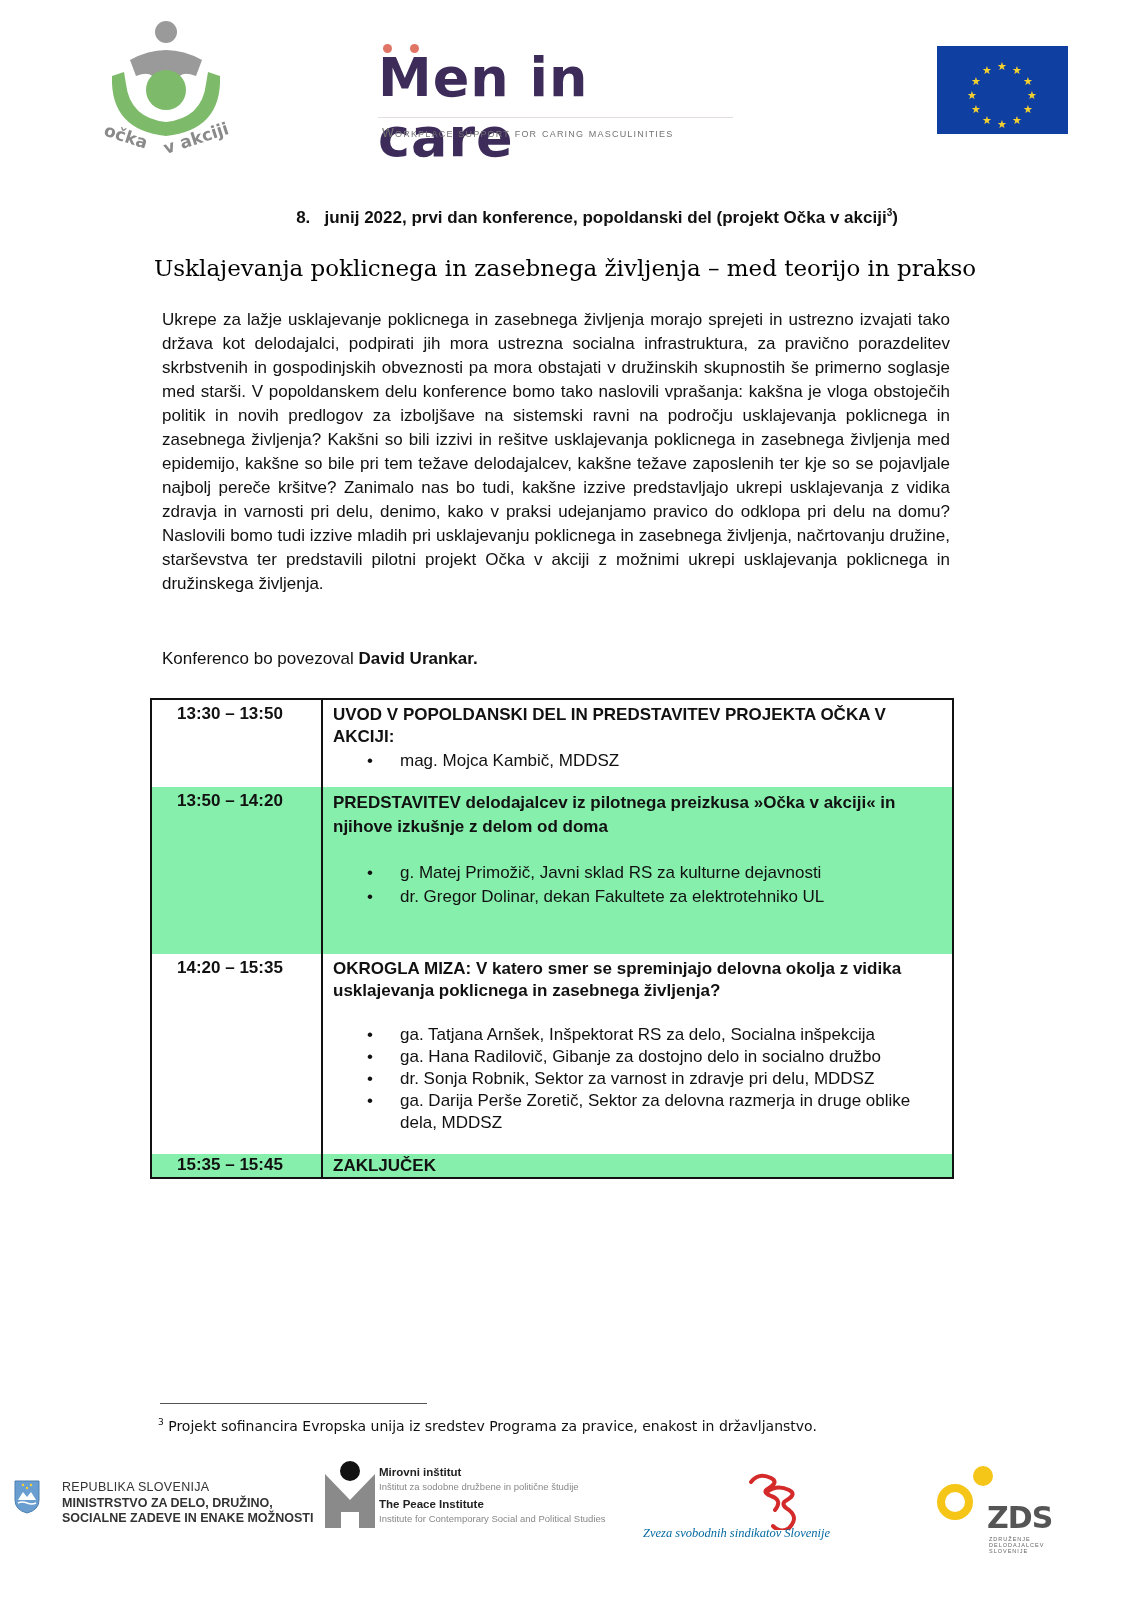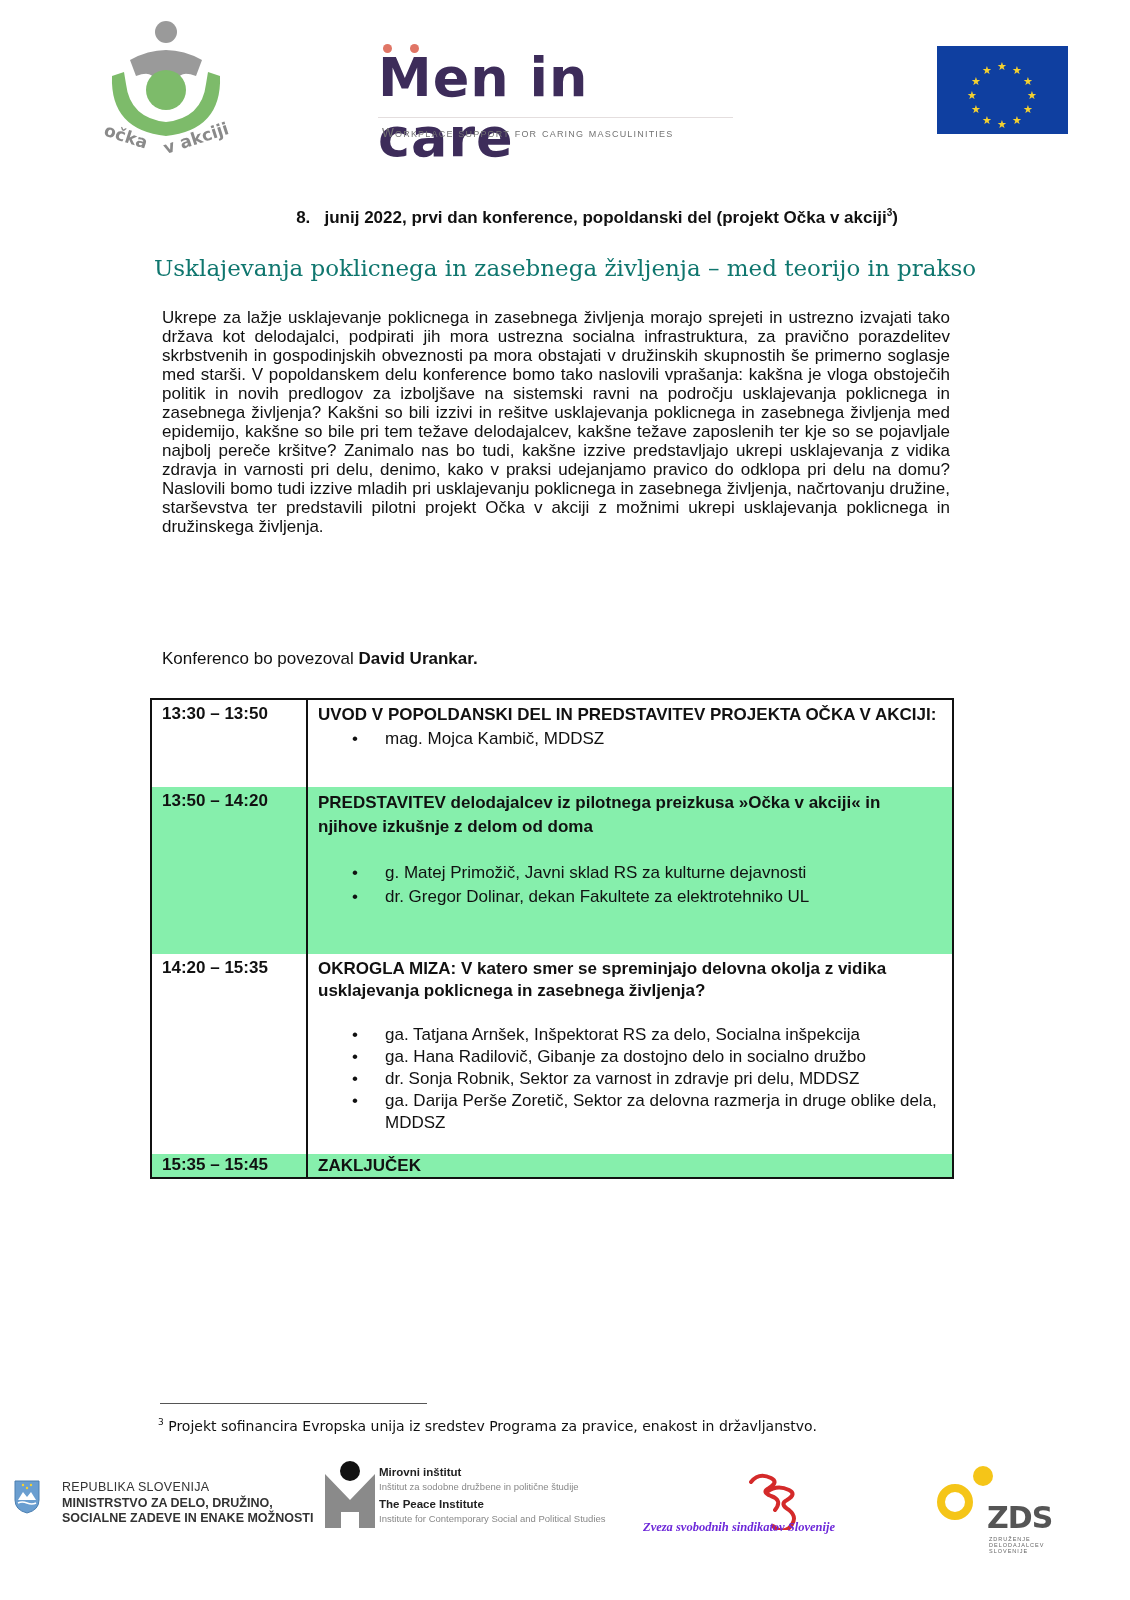--- a/index.html
+++ b/index.html
@@ -11,28 +11,28 @@
   .mic-logo { left: 378px; top: 40px; width: 360px; height: 105px; }
   .mic-title { position: absolute; left: 0; top: 8px; font-family: "DejaVu Sans", sans-serif; font-size: 54px; font-weight: bold; color: #3d2c5a; letter-spacing: 1px; line-height: 60px; }
   .mic-dot { position: absolute; width: 9px; height: 9px; border-radius: 50%; background: #e07565; top: 4px; }
   .mic-rule { position: absolute; left: 0; top: 77px; width: 355px; height: 1px; background: #e4dede; }
   .mic-sub { position: absolute; left: 4px; top: 86px; font-size: 12.5px; color: #737373; letter-spacing: 1.2px; font-variant: small-caps; }
   .eu-flag { left: 937px; top: 46px; width: 131px; height: 88px; background: #0f3fa0; }
 
   
   .date-line { left: 0; width: 1130px; top: 207px; text-align: center; font-size: 17px; font-weight: bold; padding-left: 64px; box-sizing: border-box; }
   .date-line sup { font-size: 10px; }
-  .subtitle { left: 0; width: 1130px; top: 255px; text-align: center; font-family: "DejaVu Serif", serif; font-size: 23px; color: #0f766e; }
-
-  .intro { left: 162px; top: 308px; width: 788px; font-size: 17px; line-height: 19px; text-align: justify; }
+  .subtitle { left: 0; width: 1130px; top: 255px; text-align: center; font-family: "DejaVu Serif", serif; font-size: 23px; color: #000000; }
+
+  .intro { left: 162px; top: 308px; width: 788px; font-size: 17px; line-height: 24px; text-align: justify; }
   .moderator { left: 162px; top: 649px; font-size: 17px; }
 
   
   .sched { left: 150px; top: 698px; width: 804px; border: 2.5px solid #111; box-sizing: border-box; }
-  .row { display: flex; }
+  .row { display: flex; padding-left: 15px; }
   .row.shade { background: #86efac; }
   .time { width: 156px; border-right: 2.5px solid #111; padding: 4px 0 0 10px; box-sizing: border-box; font-weight: bold; font-size: 17px; }
   .desc { flex: 1; padding: 4px 8px 0 10px; font-size: 17px; }
   .desc .ttl { font-weight: bold; line-height: 22px; }
   .desc .ttl.loose { line-height: 24px; }
   .desc ul { margin: 0; padding: 0; list-style: none; }
   .desc li { position: relative; padding-left: 67px; line-height: 22px; }
   .desc li::before { content: "\2022"; position: absolute; left: 34px; top: 0; }
 
   
@@ -44,21 +44,21 @@
   .mddsz { left: 14px; top: 1478px; width: 300px; height: 60px; }
   .mddsz .t1 { position: absolute; left: 48px; top: 2px; font-size: 12.5px; color: #333; letter-spacing: 0.3px; }
   .mddsz .t2 { position: absolute; left: 48px; top: 18px; font-size: 12.5px; font-weight: bold; color: #333; }
   .mddsz .t3 { position: absolute; left: 48px; top: 33px; font-size: 12.5px; font-weight: bold; color: #333; }
   .mirovni { left: 325px; top: 1460px; width: 300px; height: 70px; }
   .mirovni .n1 { position: absolute; left: 54px; top: 6px; font-size: 11.5px; font-weight: bold; color: #222; }
   .mirovni .n2 { position: absolute; left: 54px; top: 21px; font-size: 9.5px; color: #888; }
   .mirovni .n3 { position: absolute; left: 54px; top: 38px; font-size: 11.5px; font-weight: bold; color: #222; }
   .mirovni .n4 { position: absolute; left: 54px; top: 53px; font-size: 9.5px; color: #888; }
   .zsss { left: 643px; top: 1470px; width: 230px; height: 75px; }
-  .zsss .lbl { position: absolute; left: 0; top: 50px; font-family: "Liberation Serif", serif; font-style: italic; font-weight: bold; font-size: 12.5px; color: #6d28d9; white-space: nowrap; }
+  .zsss .lbl { position: absolute; left: 0; top: 56px; font-family: "Liberation Serif", serif; font-style: italic; font-weight: normal; font-size: 12.5px; color: #0369a1; white-space: nowrap; }
   .zds { left: 935px; top: 1462px; width: 120px; height: 100px; }
   .zds .z { position: absolute; left: 52px; top: 38px; font-size: 30px; font-weight: bold; color: #555; font-family: "DejaVu Sans", sans-serif; letter-spacing: -1px; }
   .zds .zs { position: absolute; left: 54px; top: 74px; font-size: 5.5px; color: #666; letter-spacing: 1px; line-height: 6px; width: 70px; }
 </style>
 </head>
 <body>
 
 <div class="abs ocka-logo">
   <svg width="130" height="135" viewBox="0 0 130 135">
     <circle cx="66" cy="14" r="11" fill="#9a9a9a"></circle>

